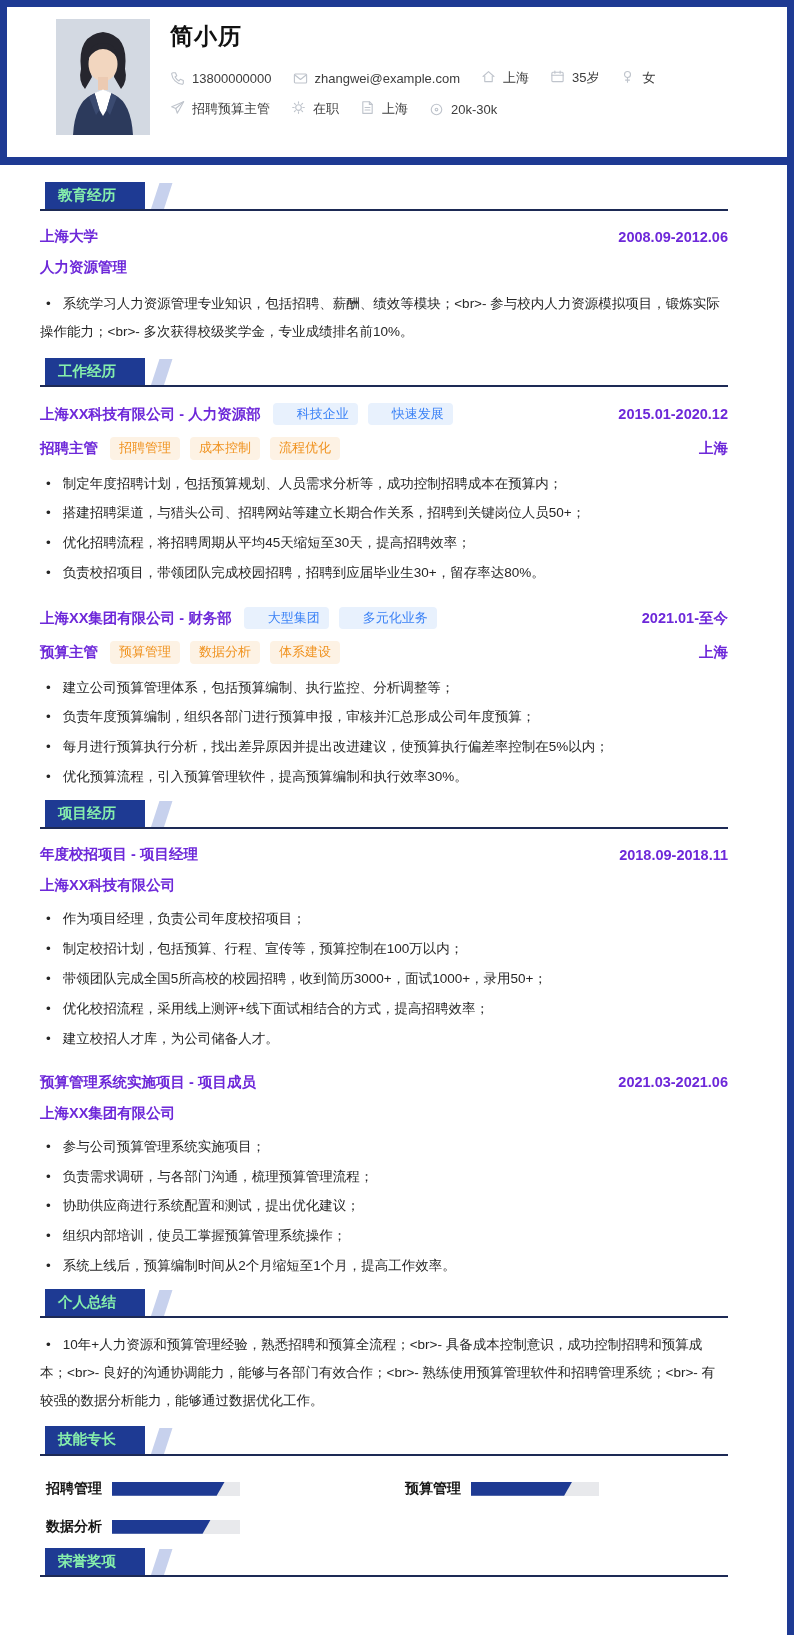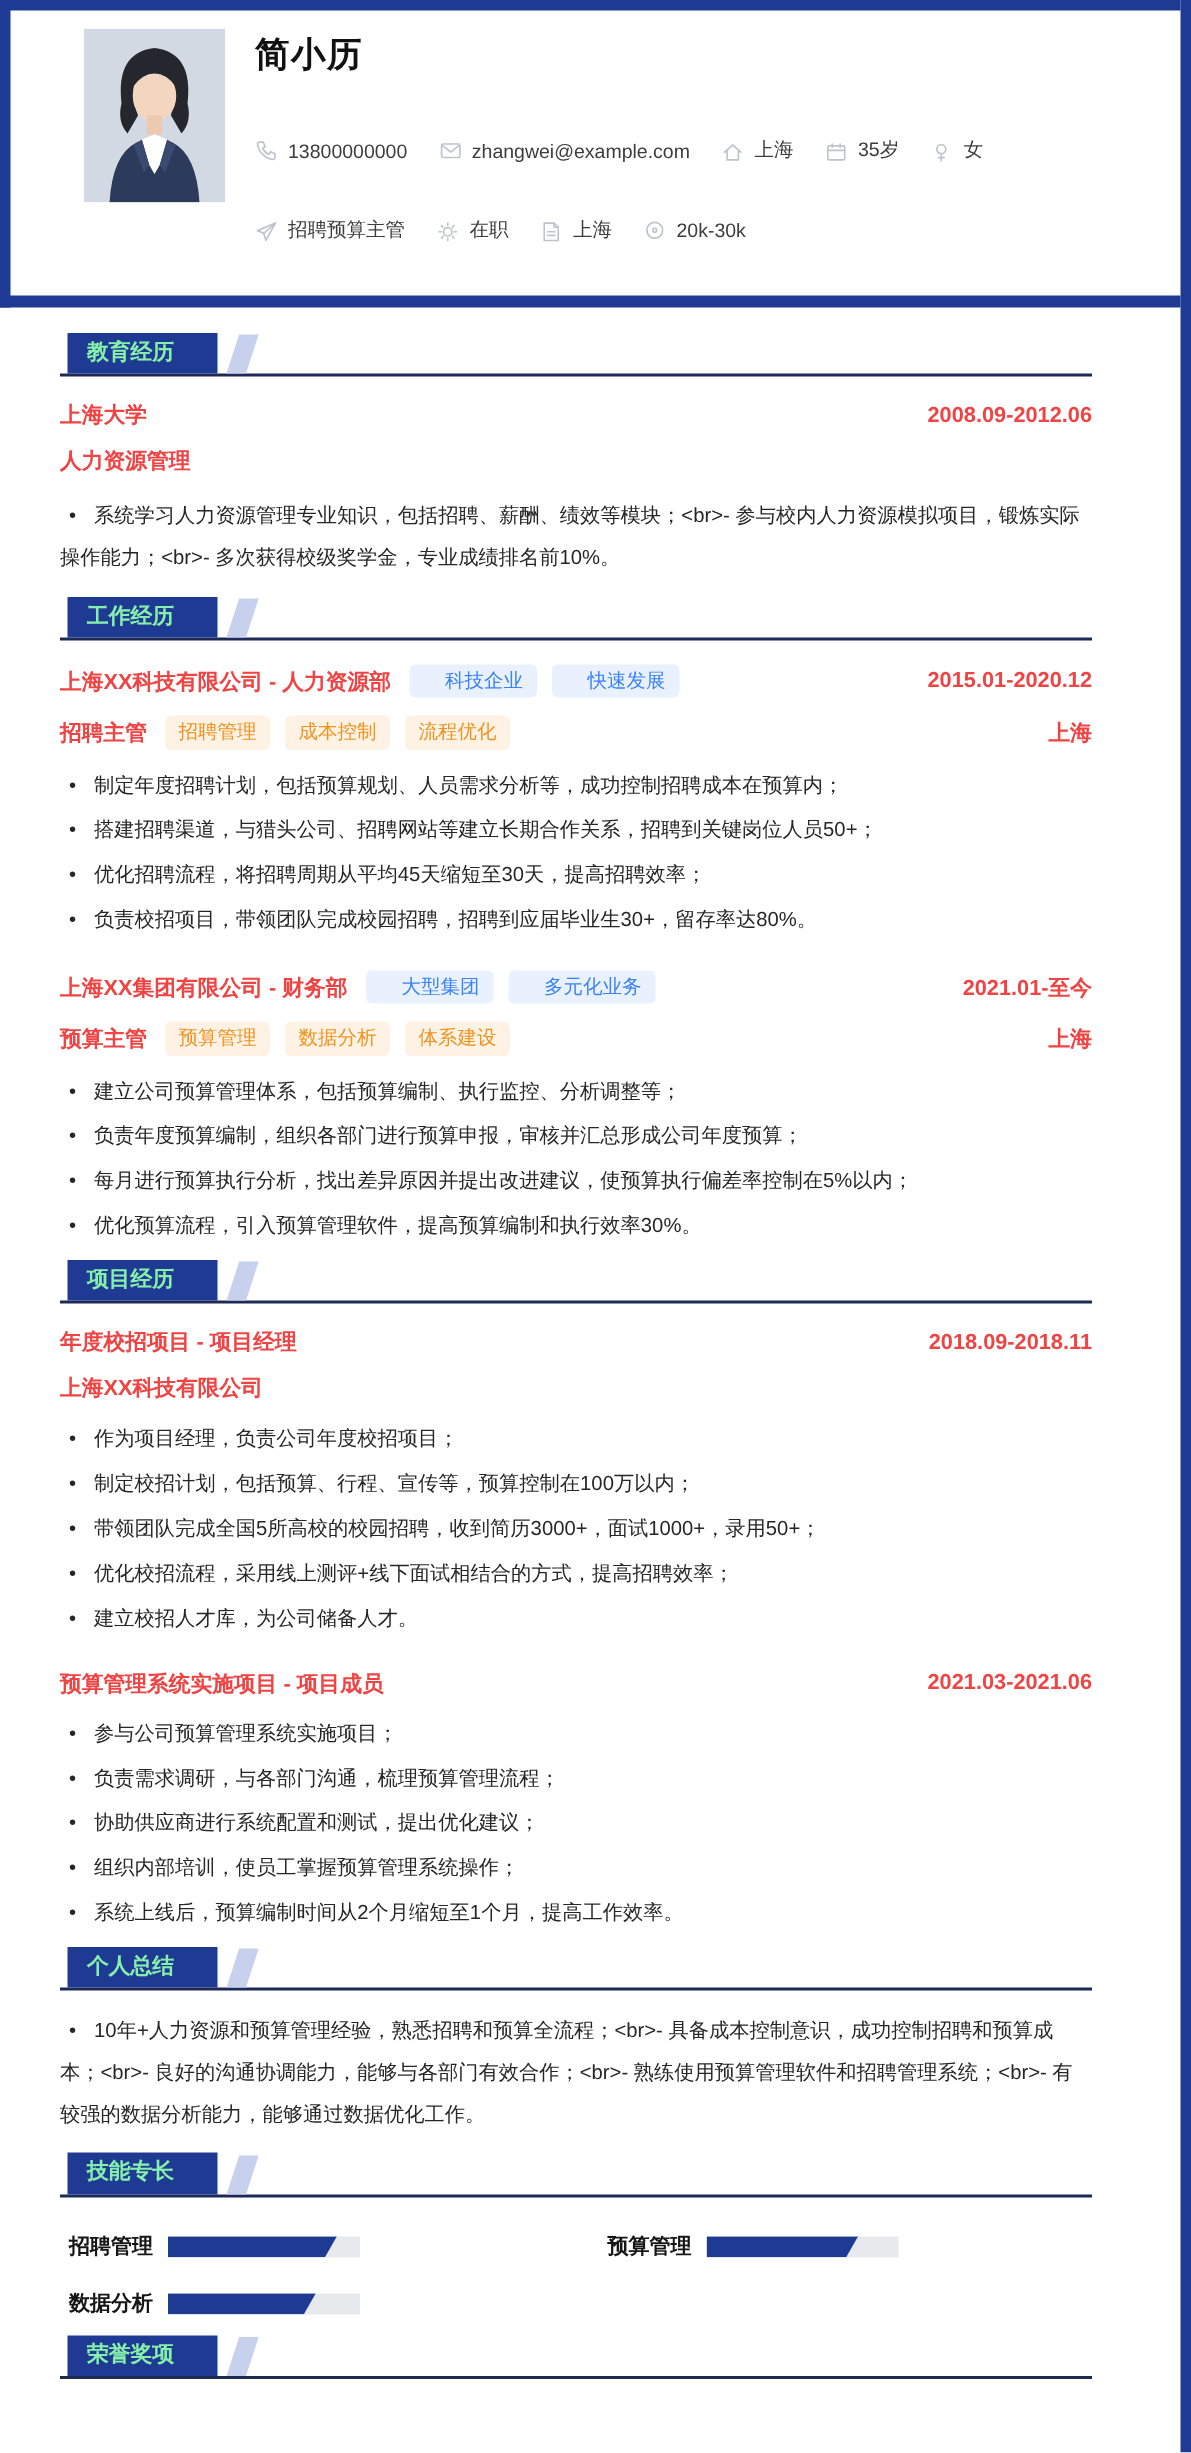--- a/index.html
+++ b/index.html
@@ -51,21 +51,21 @@
   }
   .c-row{
     display:flex;
     align-items:center;
     gap:21px;
     margin-bottom:13px;
     color:#3c3c3c;
     font-size:13px;
     flex-wrap:nowrap;
   }
-  .c-item{display:inline-flex;align-items:flex-end;gap:7px;white-space:nowrap;margin-top:22px;}
+  .c-item{display:inline-flex;align-items:flex-start;gap:7px;white-space:nowrap;}
   .c-ico{width:15px;height:15px;color:var(--icon);flex:0 0 15px;}
   
   main{padding:17px 59px 26px 40px;}
   .section{margin-top:12px;}
   .section:first-child{margin-top:0;}
   .section-head{
     display:flex;
     align-items:flex-end;
     border-bottom:2px solid var(--line);
     padding-left:5px;
@@ -82,21 +82,21 @@
   }
   .badge-tail{
     width:13px;
     height:26px;
     background:var(--tail);
     transform:skewX(-18deg) translateX(6px);
     transform-origin:bottom left;
   }
   .row{display:flex;align-items:center;}
   .head-row{margin-top:16px;}
-  .b{font-weight:700;font-size:14.5px;color:#ef4444;}
+  .b{font-weight:700;font-size:14.5px;color:#6d28d9;}
   .right{margin-left:auto;}
   .sub-row{margin-top:12px;}
   .tags{display:inline-flex;gap:10px;margin-left:12px;}
   .tag{
     font-size:13px;
     line-height:1.25;
     padding:3px 9px;
     border-radius:4px;
     font-weight:400;
   }
@@ -316,20 +316,23 @@
           <li>优化校招流程，采用线上测评+线下面试相结合的方式，提高招聘效率；</li>
           <li>建立校招人才库，为公司储备人才。</li>
         </ul>
       </div>
 
       <div class="entry">
         <div class="row">
           <span class="b">预算管理系统实施项目 - 项目成员</span>
           <span class="b right">2021.03-2021.06</span>
         </div>
+        <div class="row sub-row">
+          <span class="b">上海XX集团有限公司</span>
+        </div>
         <ul class="bullets">
           <li>参与公司预算管理系统实施项目；</li>
           <li>负责需求调研，与各部门沟通，梳理预算管理流程；</li>
           <li>协助供应商进行系统配置和测试，提出优化建议；</li>
           <li>组织内部培训，使员工掌握预算管理系统操作；</li>
           <li>系统上线后，预算编制时间从2个月缩短至1个月，提高工作效率。</li>
         </ul>
       </div>
     </section>
 

